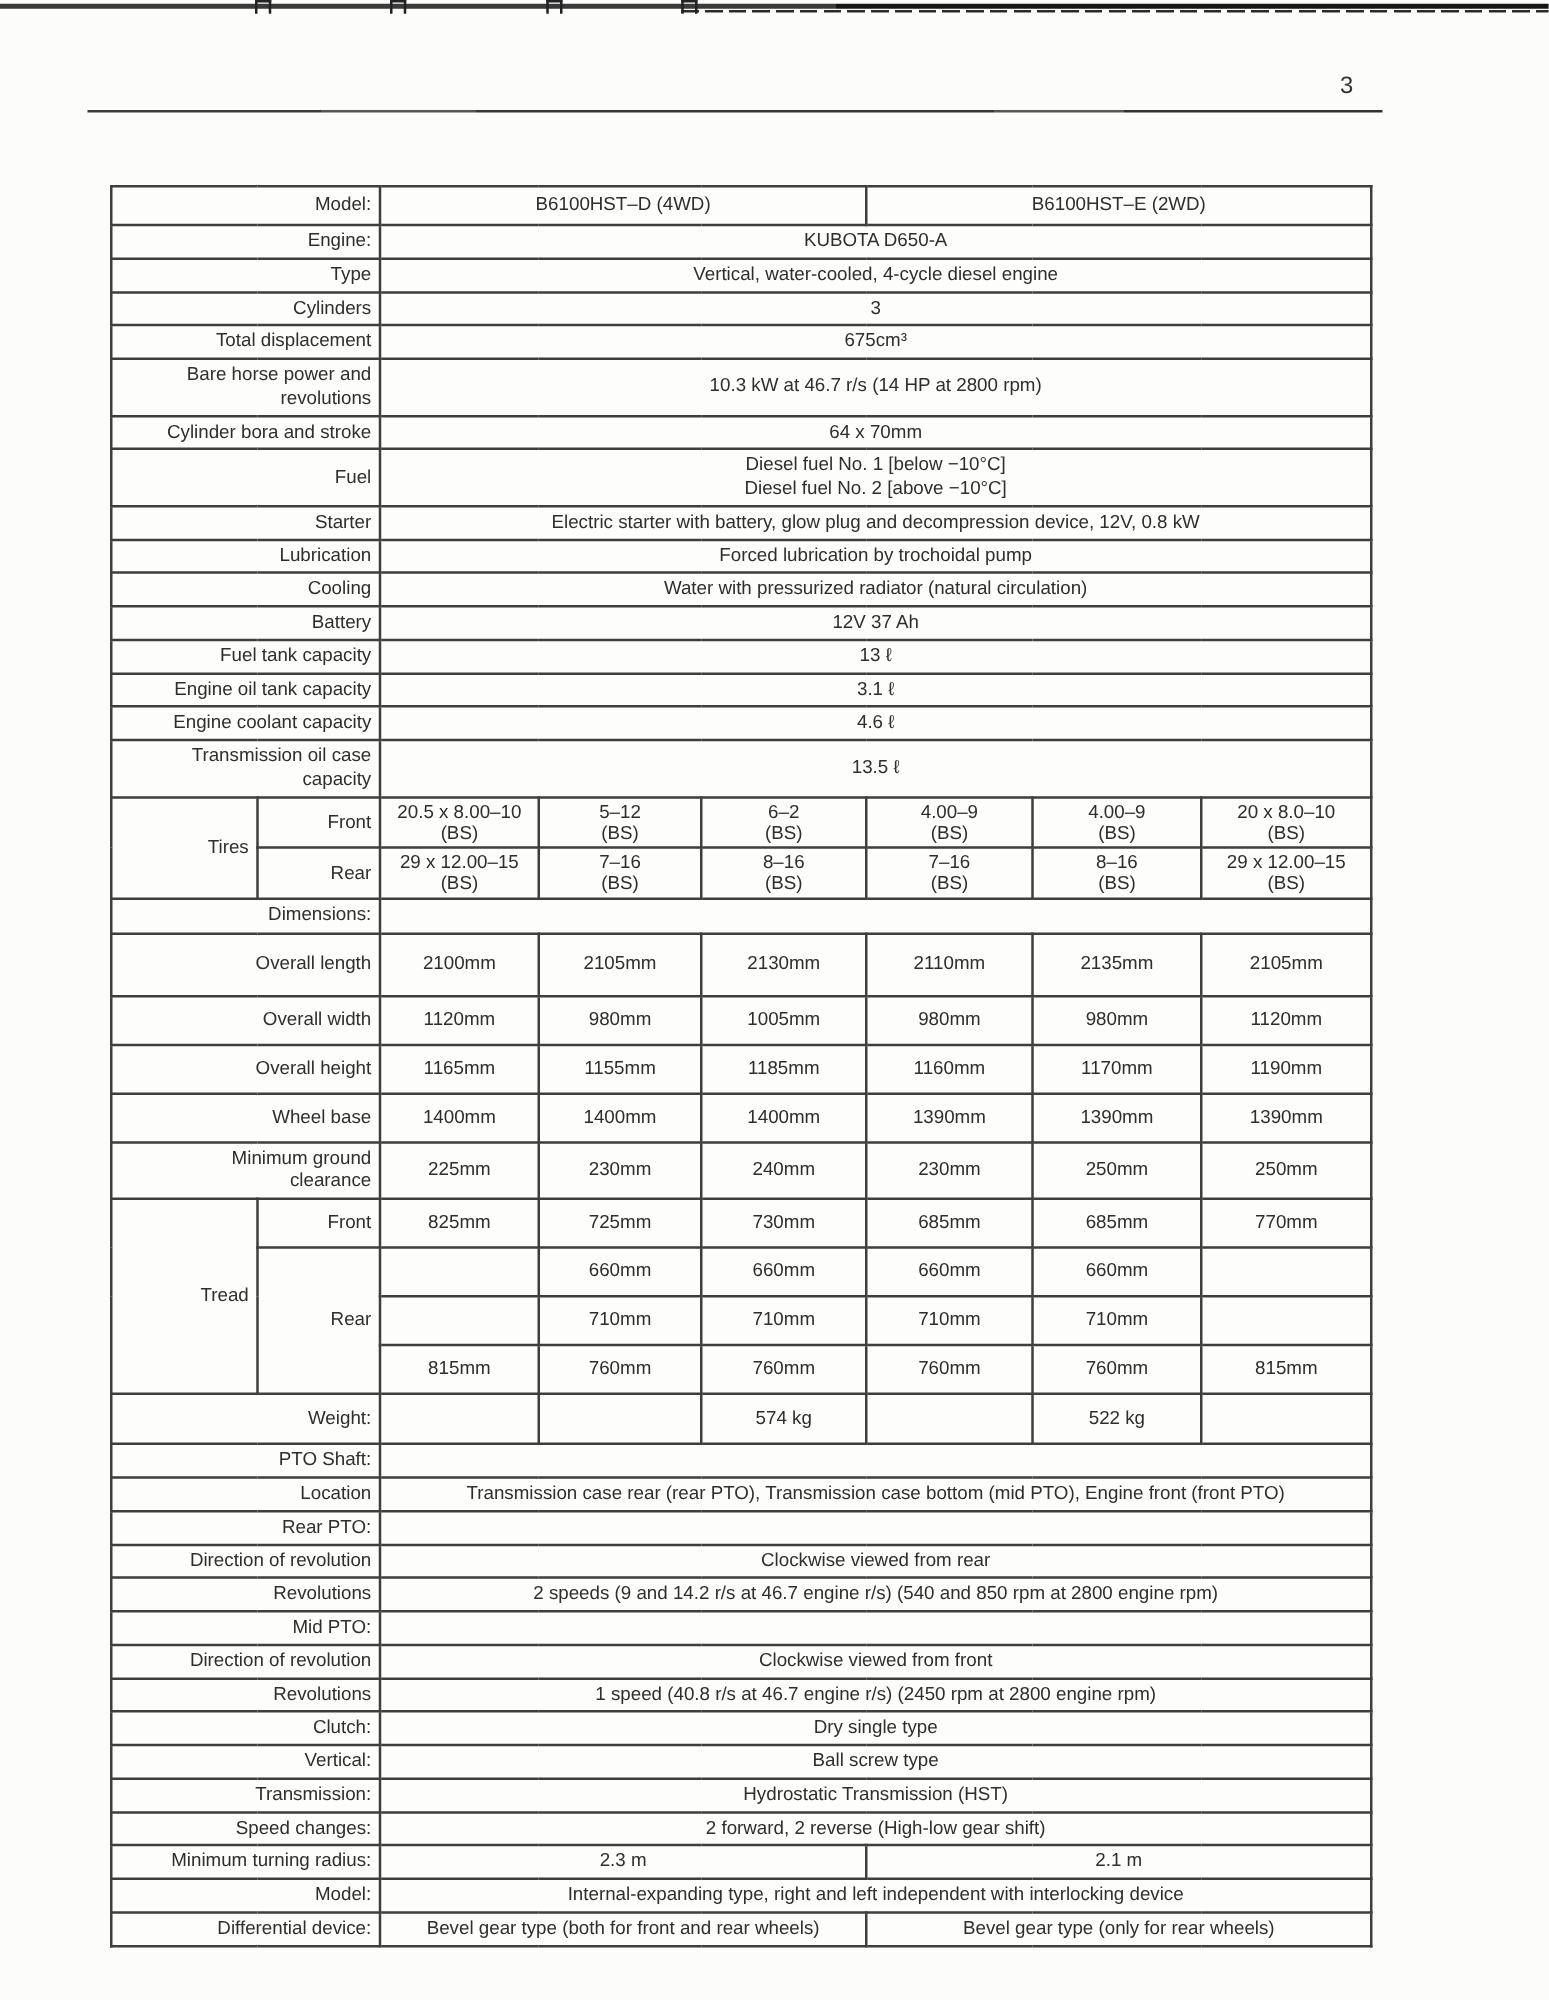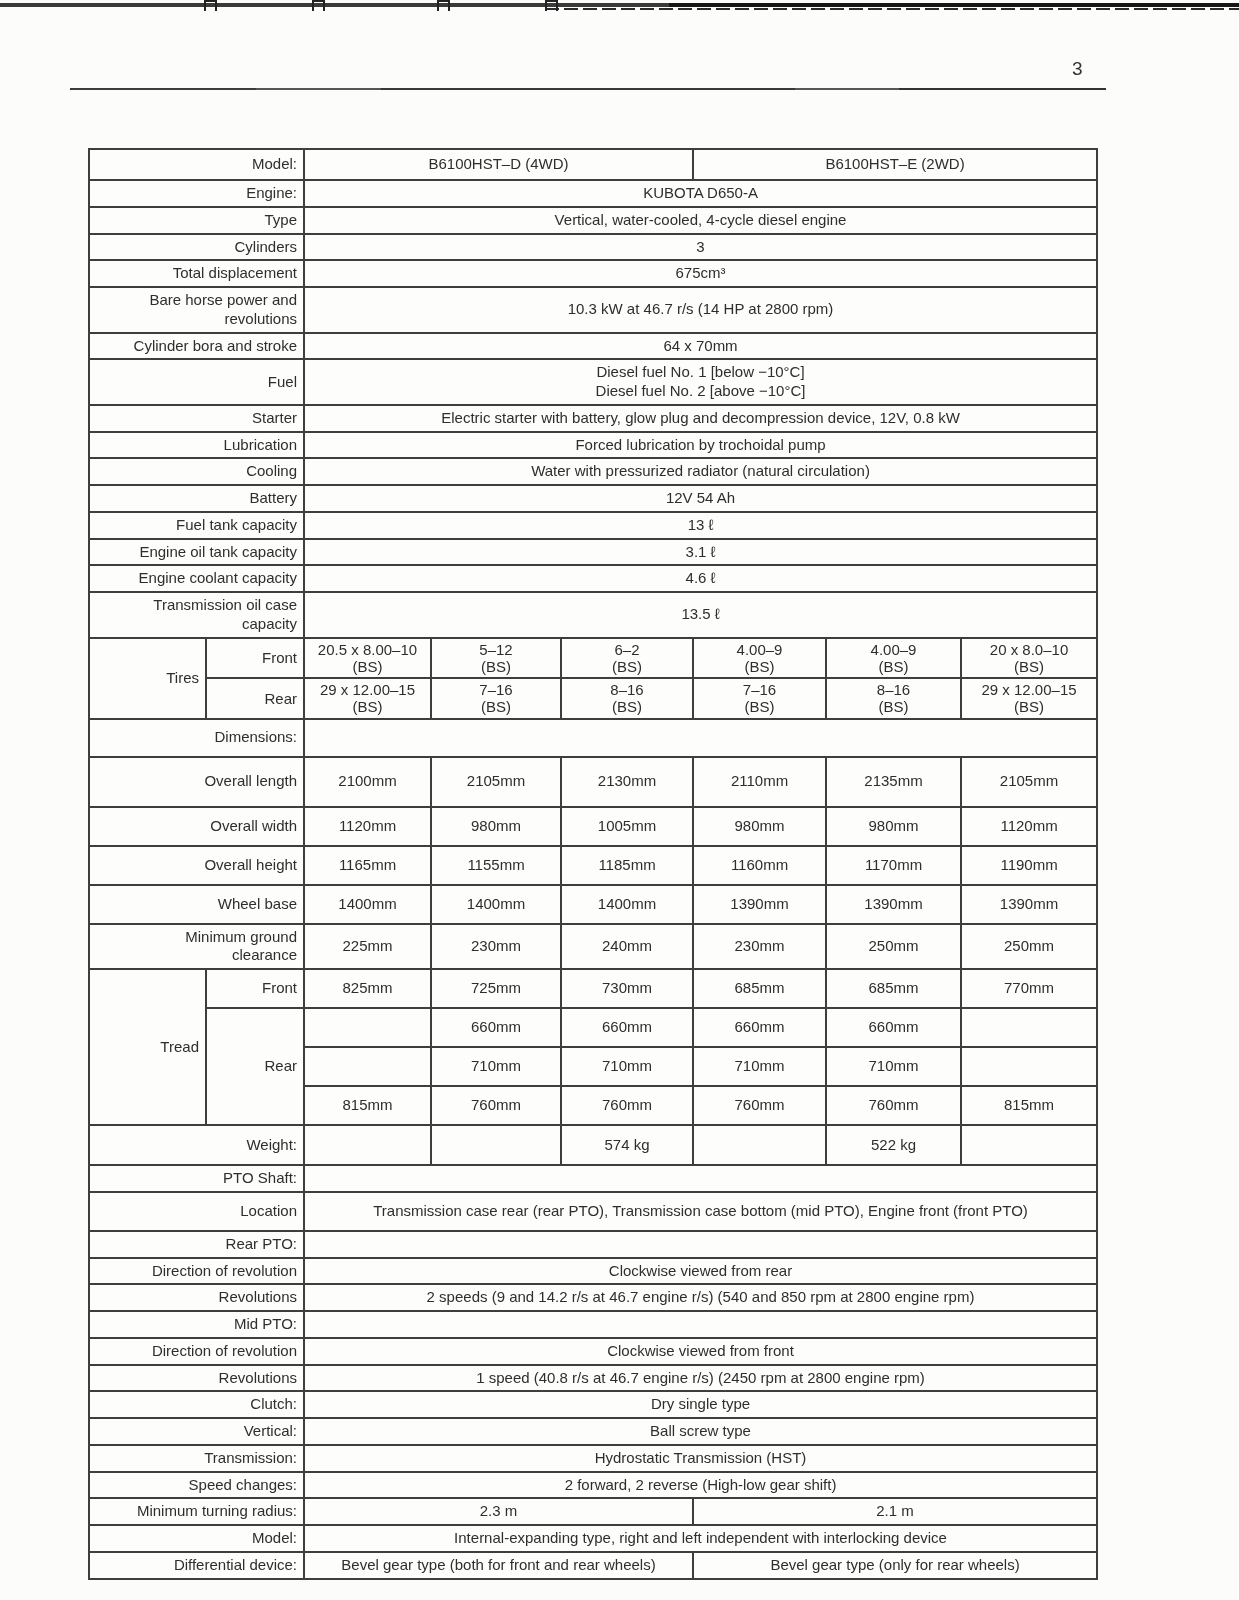--- a/index.html
+++ b/index.html
@@ -44,22 +44,22 @@
     border:2px solid #3e3e3e;
     font-size:15px;line-height:1.25;
     padding:3px 6px;vertical-align:middle;
     color:#2e2e2e;
     overflow:hidden;
   }
   td.lbl{text-align:right;padding-left:9px;}
   td.lbl.ind{padding-left:33px;}
   td.val{text-align:center;}
   tr.h31{height:31px}
-  tr.h28{height:38px}
-  tr.h27{height:39px}
+  tr.h28{height:28px}
+  tr.h27{height:27px}
   tr.h39{height:39px}
   tr.h40{height:40px}
   tr.h46{height:50px}
   tr.tires td{line-height:1.15;padding-top:2px;padding-bottom:2px;}
   col.c0{width:117px}col.c1{width:98px}
   col.c2{width:127px}col.c3{width:130px}col.c4{width:132px}
   col.c5{width:133px}col.c6{width:135px}col.c7{width:136px}
 </style>
 </head>
 <body>
@@ -129,21 +129,21 @@
       <tr>
         <td colspan="2" class="lbl ind">Lubrication</td>
         <td colspan="6" class="val">Forced lubrication by trochoidal pump</td>
       </tr>
       <tr>
         <td colspan="2" class="lbl ind">Cooling</td>
         <td colspan="6" class="val">Water with pressurized radiator (natural circulation)</td>
       </tr>
       <tr>
         <td colspan="2" class="lbl ind">Battery</td>
-        <td colspan="6" class="val">12V 54 Ah</td>
+        <td colspan="6" class="val">12V 37 Ah</td>
       </tr>
       <tr>
         <td colspan="2" class="lbl ind">Fuel tank capacity</td>
         <td colspan="6" class="val">13 ℓ</td>
       </tr>
       <tr>
         <td colspan="2" class="lbl ind">Engine oil tank capacity</td>
         <td colspan="6" class="val">3.1 ℓ</td>
       </tr>
       <tr>

